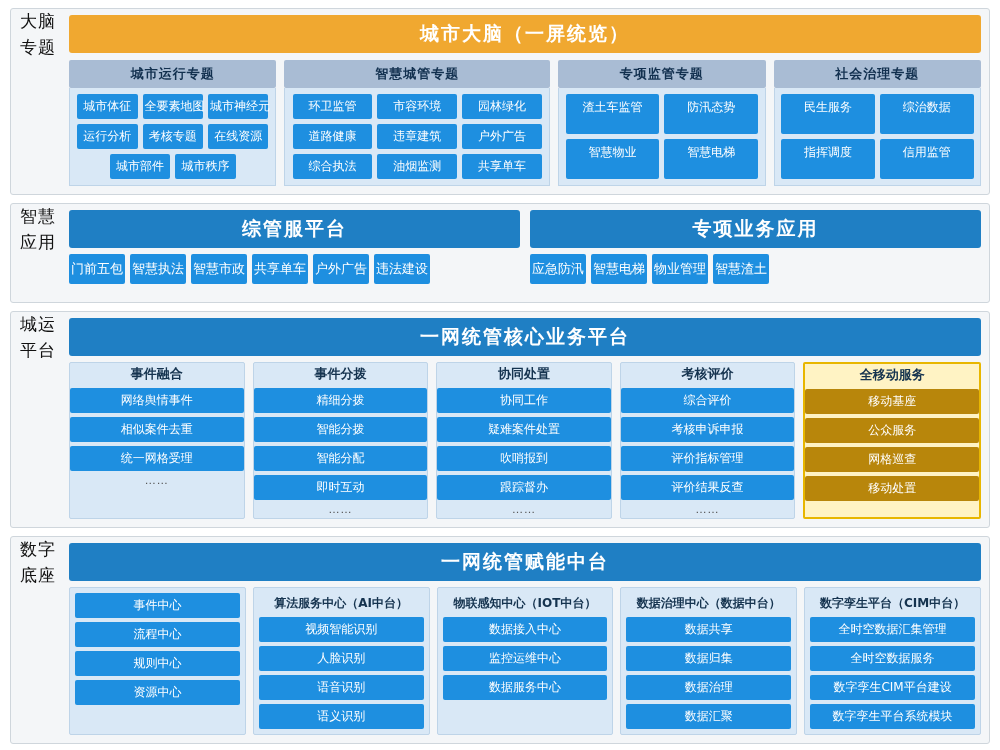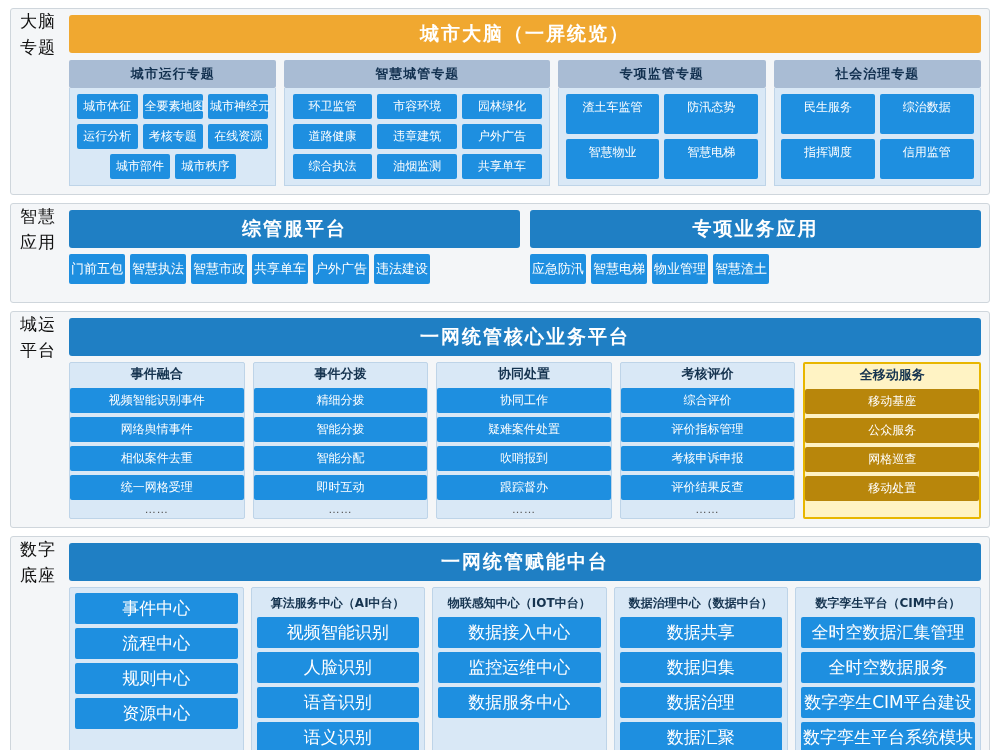--- a/index.html
+++ b/index.html
@@ -84,21 +84,21 @@
   .dots{text-align:center;font-size:11px;color:#555;letter-spacing:1px;padding-top:3px;}
 
   
   .base-cols{display:flex;gap:7px;margin-top:6px;}
   .base-col{
     flex:1;background:#d9e8f6;border:1px solid #bed4e8;border-radius:2px;
     padding:5px;box-sizing:border-box;display:flex;flex-direction:column;
   }
   .base-col-title{text-align:center;font-size:12px;font-weight:bold;color:#15334f;padding:2px 0 5px;}
   .base-items{display:flex;flex-direction:column;gap:4px;}
-  .base-items .chip{padding:4px 2px;font-size:17px;}
+  .base-items .chip{padding:4px 2px;font-size:12px;}
 </style>
 </head>
 <body>
 
 <div class="page">
 
   <div class="band" style="flex:0 0 168px;">
     <div class="band-label">
       <span>大脑</span>
       <span>专题</span>
@@ -202,21 +202,20 @@
       <span>城运</span>
       <span>平台</span>
     </div>
     <div class="band-body">
       <div class="title-bar blue">一网统管核心业务平台</div>
       <div class="core-cols">
 
         <div class="core-col">
           <div class="core-col-title">事件融合</div>
           <div class="core-items">
-            <div class="chip">视频智能识别事件</div>
             <div class="chip">网络舆情事件</div>
             <div class="chip">相似案件去重</div>
             <div class="chip">统一网格受理</div>
           </div>
           <div class="dots">……</div>
         </div>
 
         <div class="core-col">
           <div class="core-col-title">事件分拨</div>
           <div class="core-items">
@@ -236,22 +235,22 @@
             <div class="chip">吹哨报到</div>
             <div class="chip">跟踪督办</div>
           </div>
           <div class="dots">……</div>
         </div>
 
         <div class="core-col">
           <div class="core-col-title">考核评价</div>
           <div class="core-items">
             <div class="chip">综合评价</div>
+            <div class="chip">考核申诉申报</div>
             <div class="chip">评价指标管理</div>
-            <div class="chip">考核申诉申报</div>
             <div class="chip">评价结果反查</div>
           </div>
           <div class="dots">……</div>
         </div>
 
         <div class="core-col highlight">
           <div class="core-col-title">全移动服务</div>
           <div class="core-items">
             <div class="chip">移动基座</div>
             <div class="chip">公众服务</div>

